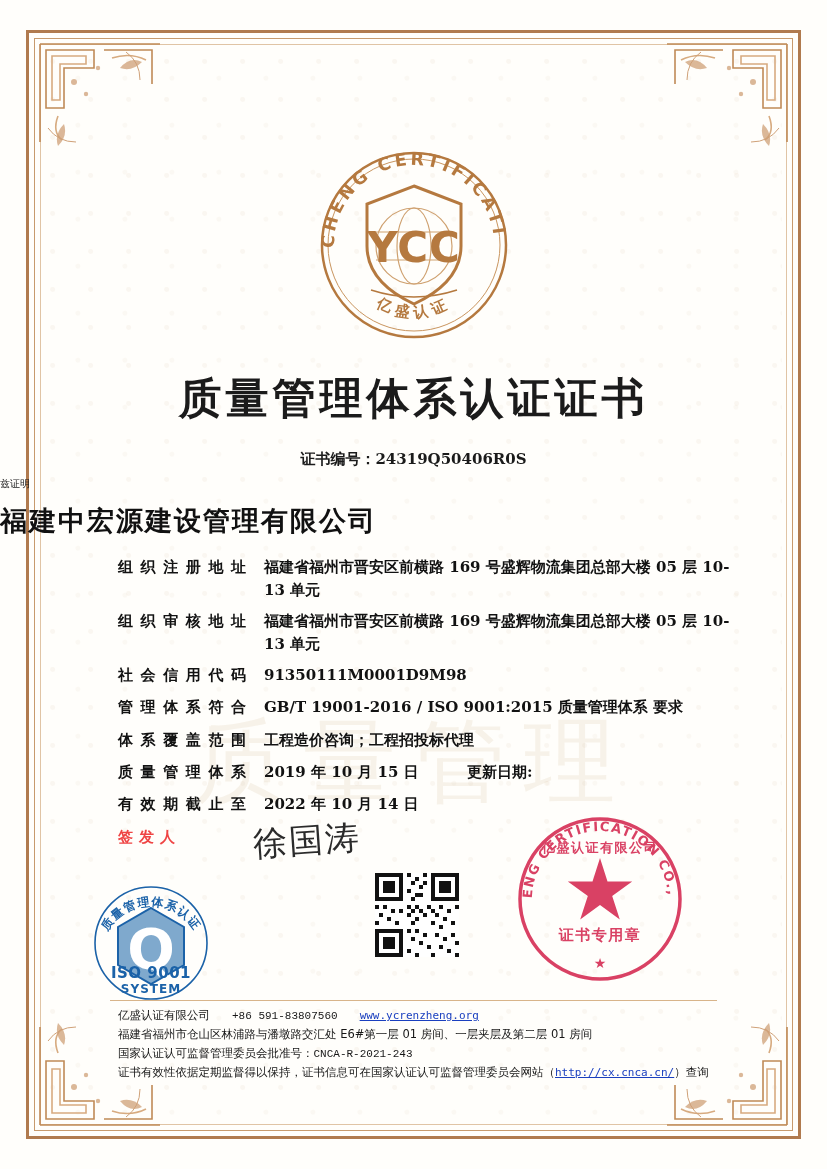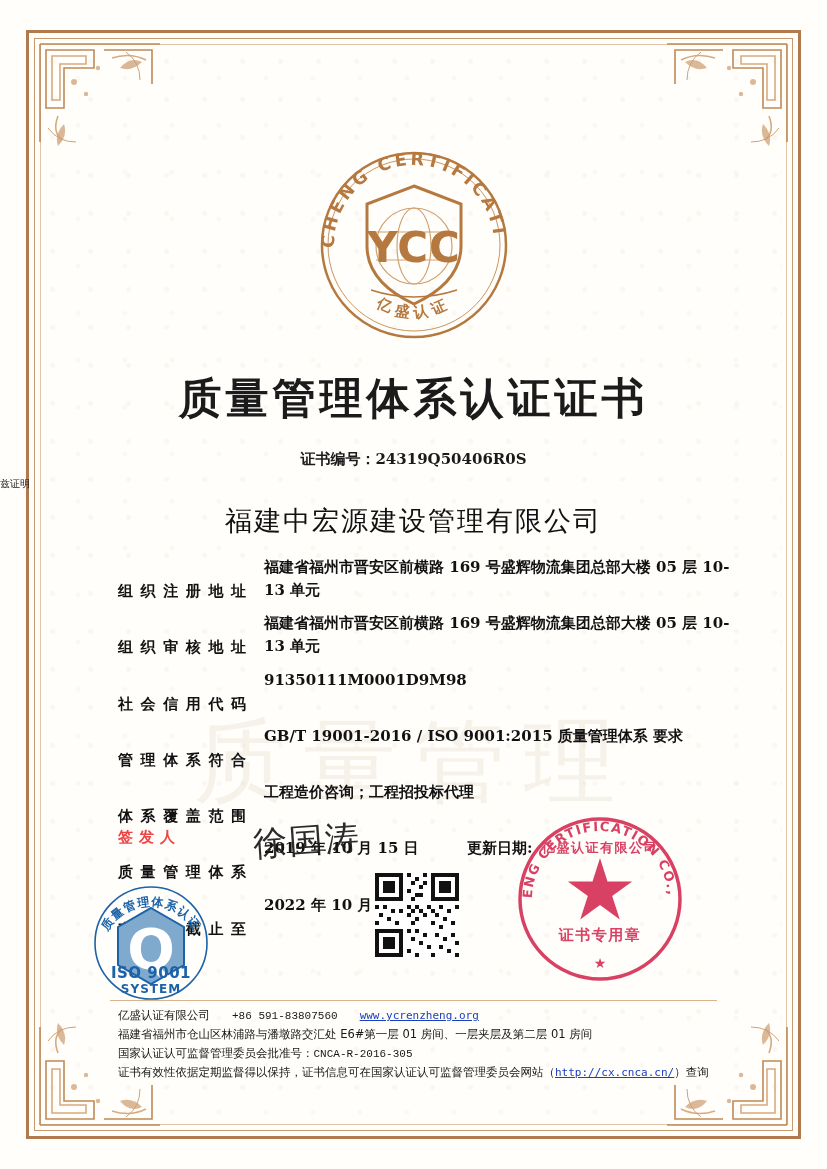--- a/index.html
+++ b/index.html
@@ -113,23 +113,22 @@
     top: 477px;
     left: 0; right: 0;
     font-size: 10px;
     color: #1b1b1b;
     font-family: "DejaVu Sans", sans-serif;
   }
   .company {
     position: absolute;
     top: 503px;
     left: 0; right: 0;
-    text-align: center;
     font-size: 27px;
-    font-weight: normal;
+    font-weight: bold;
     letter-spacing: 2px;
     color: #111;
     font-family: "DejaVu Sans", sans-serif;
   }
 
   
   .fields {
     position: absolute;
     top: 556px;
     left: 118px;
@@ -144,21 +143,20 @@
     line-height: 1.55;
   }
   .row .label {
     width: 128px;
     flex: 0 0 128px;
     text-align: justify;
     text-align-last: justify;
     font-weight: bold;
     font-family: "DejaVu Sans", sans-serif;
     font-size: 15px;
-    margin-top: 24px;
   }
   .row .value {
     flex: 1;
     padding-left: 18px;
     font-weight: bold;
     font-family: "DejaVu Serif", serif;
     font-size: 15px;
   }
   .row.two-line .value { line-height: 1.5; }
 
@@ -553,20 +551,20 @@
   <div class="footer-sep"></div>
 
   <div class="footer">
     <div class="l1">
       <span>亿盛认证有限公司</span>
       <span class="mono">+86 591-83807560</span>
       <span class="link">www.ycrenzheng.org</span>
     </div>
     <div>福建省福州市仓山区林浦路与潘墩路交汇处 E6#第一层 01 房间、一层夹层及第二层 01 房间</div>
     <div>
-      <span>国家认证认可监督管理委员会批准号：</span><span class="mono">CNCA-R-2016-305</span>
+      <span>国家认证认可监督管理委员会批准号：</span><span class="mono">CNCA-R-2021-243</span>
     </div>
     <div>
       <span>证书有效性依据定期监督得以保持，证书信息可在国家认证认可监督管理委员会网站（</span><span class="link">http://cx.cnca.cn/</span><span>）查询</span>
     </div>
   </div>
 
 </div>
 
 </body></html>

